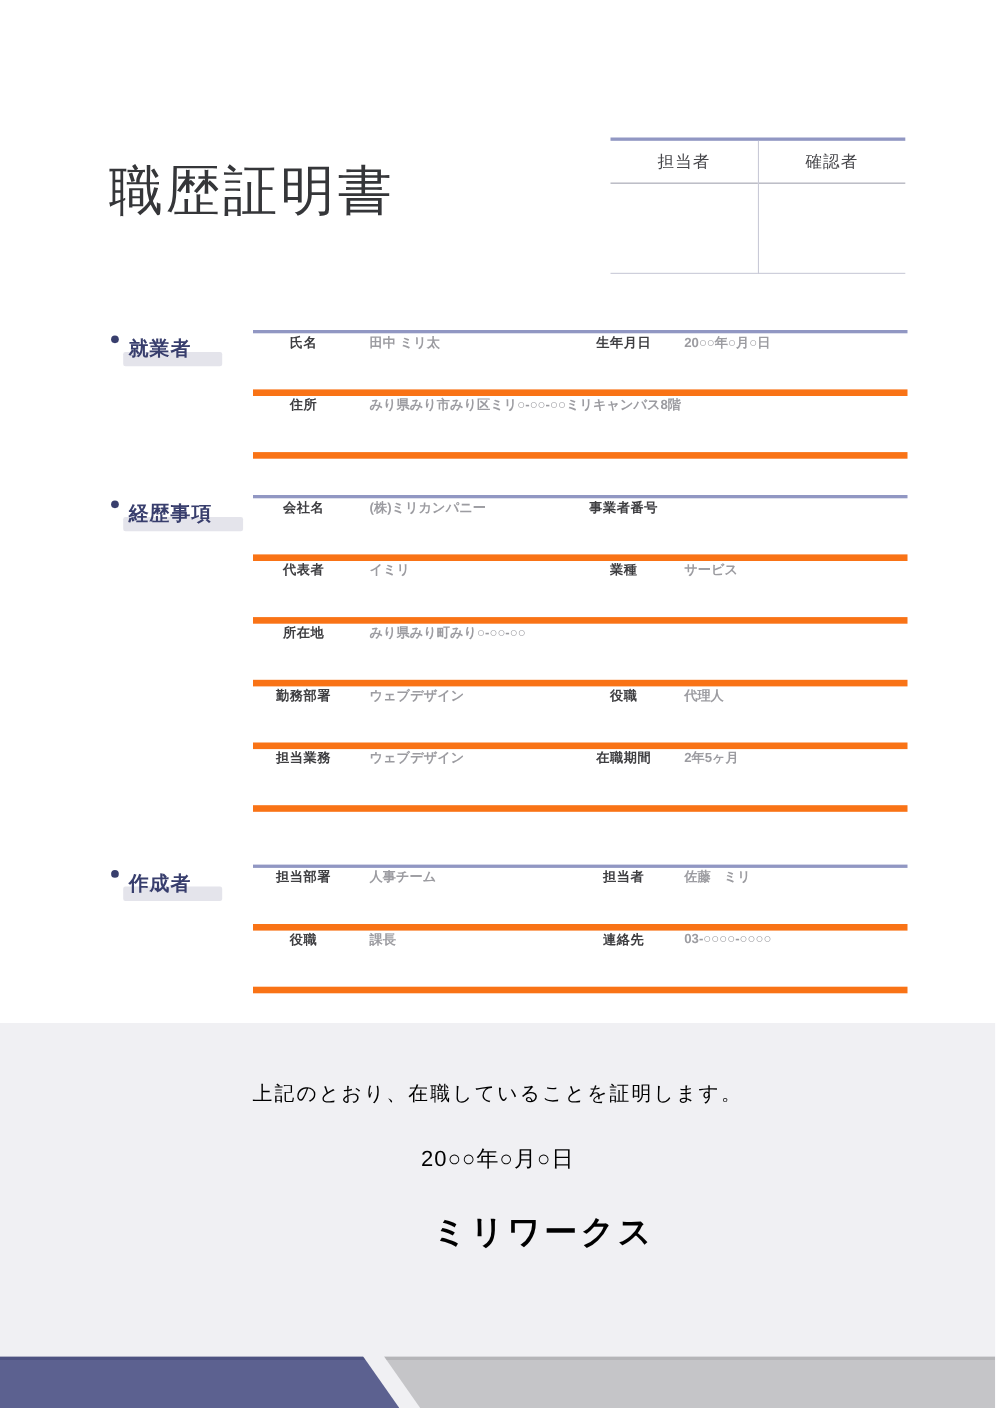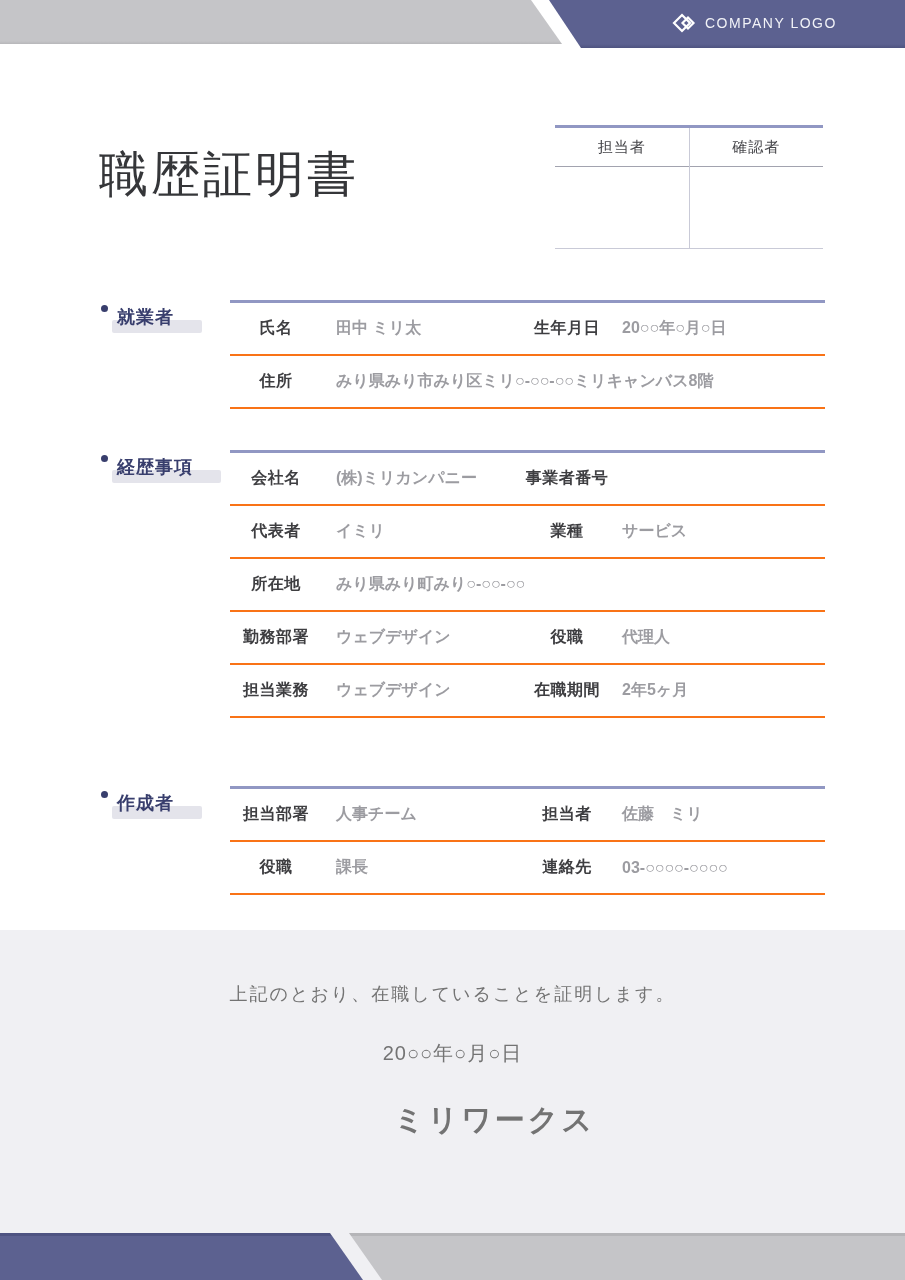--- a/index.html
+++ b/index.html
@@ -32,60 +32,49 @@
 
   
   .section{position:absolute;left:0;width:905px;}
   .section-heading{position:absolute;left:101px;top:5px;height:26px;display:flex;
     align-items:flex-start;gap:9px;font-size:18px;font-weight:700;letter-spacing:1px;color:#383e6d;}
   .bullet{position:relative;z-index:1;width:7px;height:7px;border-radius:50%;background:#383e6d;flex:0 0 auto;}
   .hl{position:absolute;left:11px;right:-28px;bottom:-2px;height:13px;background:#e4e4eb;border-radius:2px;z-index:0;}
   .ht{position:relative;z-index:1;white-space:nowrap;}
 
   .section-table{position:absolute;left:230px;top:0;width:595px;border-top:3px solid #9197c3;}
-  .row{display:flex;align-items:center;height:51px;border-bottom:2px solid #f97316;font-size:16px;}
+  .row{display:flex;height:51px;border-bottom:6px solid #f97316;font-size:12px;}
   .c{box-sizing:border-box;white-space:nowrap;overflow:visible;font-weight:bold;}
   .l1{width:92px;text-align:center;font-weight:700;color:#3e3e41;letter-spacing:0.5px;}
   .v1{width:190px;padding-left:14px;color:#9c9ca1;}
   .l2{width:110px;text-align:center;font-weight:700;color:#3e3e41;letter-spacing:0.5px;}
   .v2{flex:1;color:#9c9ca1;}
   .row.wide .v1{width:auto;flex:1;}
 
   
   .footer{position:absolute;left:0;top:930px;width:905px;height:350px;background:#f0f0f3;}
-  .footer p{position:absolute;left:0;width:905px;margin:0;text-align:center;color:#737373;}
+  .footer p{position:absolute;left:0;width:905px;margin:0;text-align:center;color:#000000;}
   .footer-statement{top:52px;font-size:18px;letter-spacing:2px;font-weight:500;}
   .footer-date{top:110px;font-size:20px;letter-spacing:1px;font-weight:500;}
   .footer-company{top:170px;font-size:30px;letter-spacing:3px;font-weight:700;padding-left:42px;}
 
   
   .bottombar{position:absolute;bottom:0;left:0;width:905px;height:47px;}
   .bottombar-blue{position:absolute;bottom:0;left:0;width:450px;height:47px;
     background:linear-gradient(to bottom,#4e5381 0,#4e5381 3px,#5c6190 3px);
     clip-path:polygon(0 0,330px 0,363px 47px,0 47px);}
   .bottombar-gray{position:absolute;bottom:0;left:0;width:905px;height:47px;
     background:linear-gradient(to bottom,#b5b5b8 0,#b5b5b8 3px,#c5c5c8 3px);
     clip-path:polygon(349px 0,905px 0,905px 47px,382px 47px);}
 </style>
 </head>
 <body>
 
 <div class="page">
 
-  <div class="topbar">
-    <div class="topbar-gray"></div>
-    <div class="topbar-blue"></div>
-    <div class="logo">
-      <svg width="24" height="24" viewBox="0 0 24 24">
-        <path d="M10 4 L18 12 L10 20 L2 12 Z" fill="none" stroke="#ffffff" stroke-width="2.2"></path>
-        <path d="M16 6.5 L21.5 12 L16 17.5 L10.5 12 Z" fill="none" stroke="#ffffff" stroke-width="2.2"></path>
-      </svg>
-      <span class="logo-text">COMPANY LOGO</span>
-    </div>
-  </div>
 
   <h1 class="title">職歴証明書</h1>
 
   <div class="approval">
     <div class="approval-col">
       <div class="approval-head">担当者</div>
       <div class="approval-body"></div>
     </div>
     <div class="approval-col second">
       <div class="approval-head">確認者</div>

